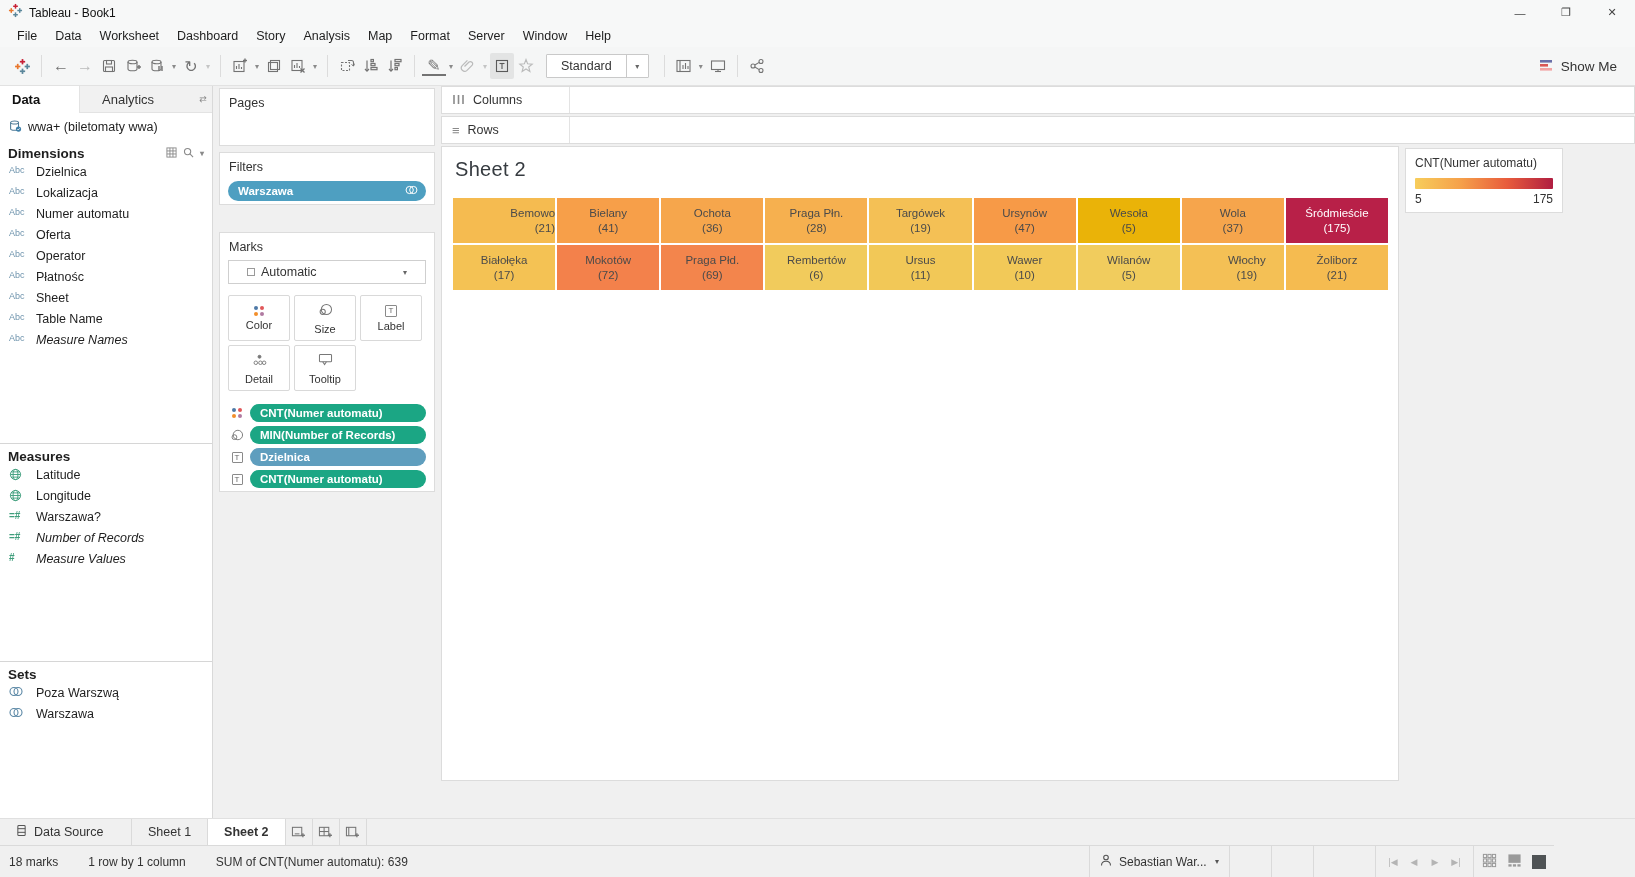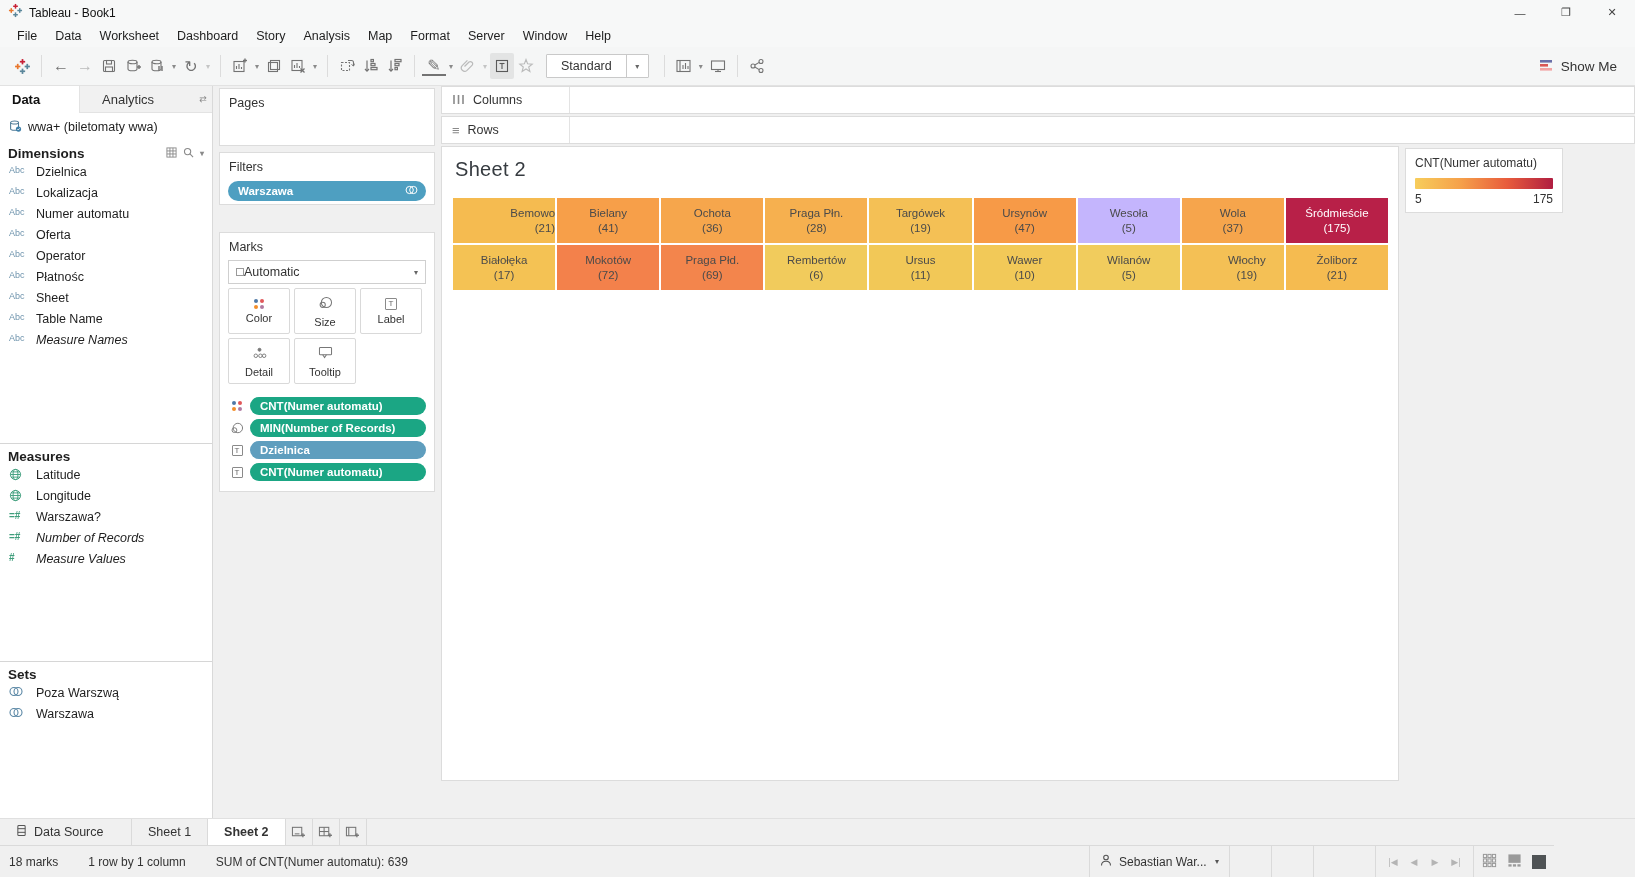--- a/index.html
+++ b/index.html
@@ -49,21 +49,21 @@
   .set-ico{width:20px;flex:none;display:flex;align-items:center}
   .pane-divider{border-top:1px solid #d6d6d6;flex:none}
 
   
   .card{position:absolute;background:#fff;border:1px solid #dcdcdc;width:216px;left:219px}
   .card-title{font-size:12.5px;color:#333;padding:7px 9px 4px}
   .pill{height:20px;border-radius:10px;display:flex;align-items:center;color:#fff;font-size:11.5px;font-weight:bold;padding:0 8px 0 10px}
   .filter-pill{margin:3px 8px}
   .filter-pill .pill-set-ico{margin-left:auto}
 
-  .marks-dd{margin:2px 8px 2px;height:24px;border:1px solid #cfcfcf;display:flex;align-items:center;padding:0 7px;font-size:12.5px;color:#333}
+  .marks-dd{margin:2px 8px 9px;height:24px;border:1px solid #cfcfcf;display:flex;align-items:center;padding:0 18px;gap:6px;font-size:12.5px;color:#333}
   .marks-dd .sq{width:8px;height:8px;border:1px solid #9a9a9a}
   .marks-dd .dd{margin-left:auto;font-size:8px;color:#666}
   .marks-btns{display:grid;grid-template-columns:repeat(3,62px);gap:4px;padding:2px 8px}
   .mark-btn{height:46px;border:1px solid #d9d9d9;border-radius:2px;display:flex;flex-direction:column;align-items:center;justify-content:center;gap:3px;background:#fff}
   .mark-btn .lbl{font-size:11px;color:#333}
   .pill-row{display:flex;align-items:center;height:22px;padding:0 8px;gap:4px}
   .pill-row .pill{flex:1;height:18px;border-radius:9px}
   .pill-ico{width:18px;flex:none;display:flex;align-items:center;justify-content:center;color:#777}
   .dots4{display:grid;grid-template-columns:4px 4px;gap:2px}
   .dots4 i{width:4px;height:4px;border-radius:50%}
@@ -570,21 +570,21 @@
             <span>(28)</span>
           </div>
         <div class="tile" style="background: rgb(244, 192, 85); color: rgb(74, 74, 74);">
             <span>Targówek</span>
             <span>(19)</span>
           </div>
         <div class="tile" style="background: rgb(247, 154, 71); color: rgb(74, 74, 74);">
             <span>Ursynów</span>
             <span>(47)</span>
           </div>
-        <div class="tile" style="background: #c4b5fd; color: rgb(74, 74, 74);">
+        <div class="tile" style="background: #eab308; color: rgb(74, 74, 74);">
             <span>Wesoła</span>
             <span>(5)</span>
           </div>
         <div class="tile" style="background: rgb(246, 165, 76); color: rgb(74, 74, 74);">
             <span>Wola</span>
             <span>(37)</span>
           </div>
         <div class="tile" style="background: rgb(184, 32, 72); color: rgb(255, 255, 255);">
             <span>Śródmieście</span>
             <span>(175)</span>

